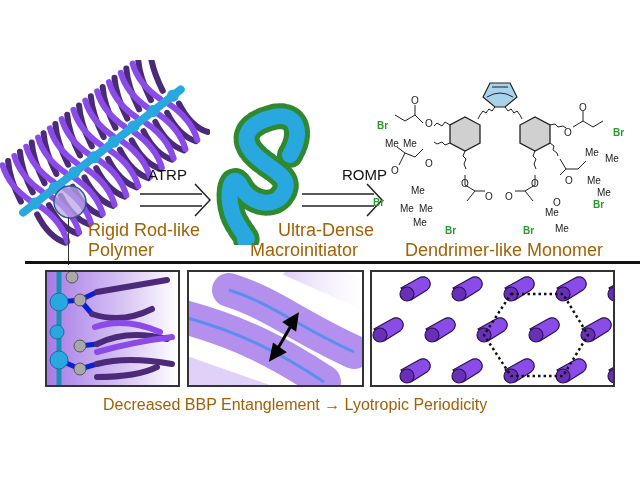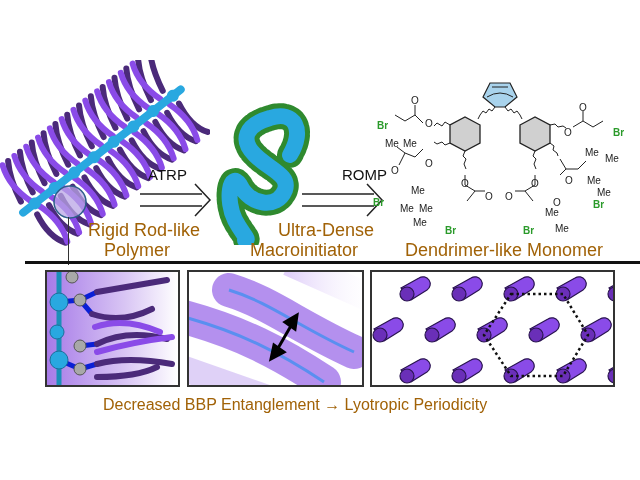--- a/index.html
+++ b/index.html
@@ -183,21 +183,21 @@
   <span class="chem" style="left:250px;top:78px;">Me</span>
 
   <span class="chem" style="left:210px;top:100px;">O</span>
   <span class="chem" style="left:198px;top:122px;">O</span>
   <span class="chem" style="left:232px;top:100px;">Me</span>
   <span class="chem" style="left:242px;top:112px;">Me</span>
   <span class="chem br" style="left:238px;top:124px;">Br</span>
 </div>
 
 <div class="label" style="left:88px;top:220px;">Rigid Rod-like</div>
-<div class="label" style="left:104px;top:240px;">Polymer</div>
+<div class="label" style="left:88px;top:240px;">Polymer</div>
 <div class="label" style="left:268px;top:220px;margin-left:10px;">Ultra-Dense</div>
 <div class="label" style="left:250px;top:240px;">Macroinitiator</div>
 <div class="label" style="left:405px;top:240px;">Dendrimer-like Monomer</div>
 
 <div class="abs" style="left:25px;top:261px;width:615px;height:3px;background:#111;"></div>
 
 <div class="panel" style="left:45px;top:270px;width:135px;height:117px;background:linear-gradient(90deg,#a77be8 0%,#d9c6f4 60%,#ffffff 100%);">
   <svg width="135" height="117" viewBox="0 0 135 117">
     <g stroke-linecap="round" fill="none">
       <line x1="12" y1="0" x2="12" y2="117" stroke="#1b8fb8" stroke-width="5"></line>

